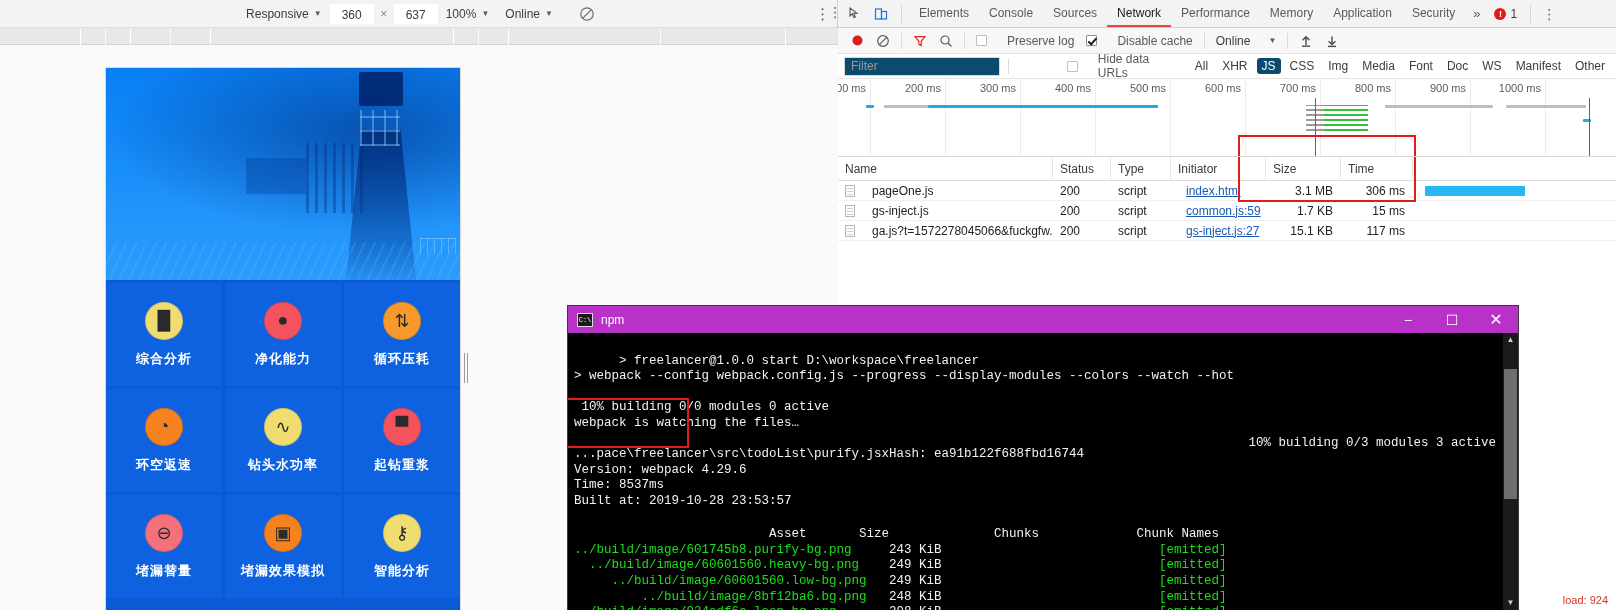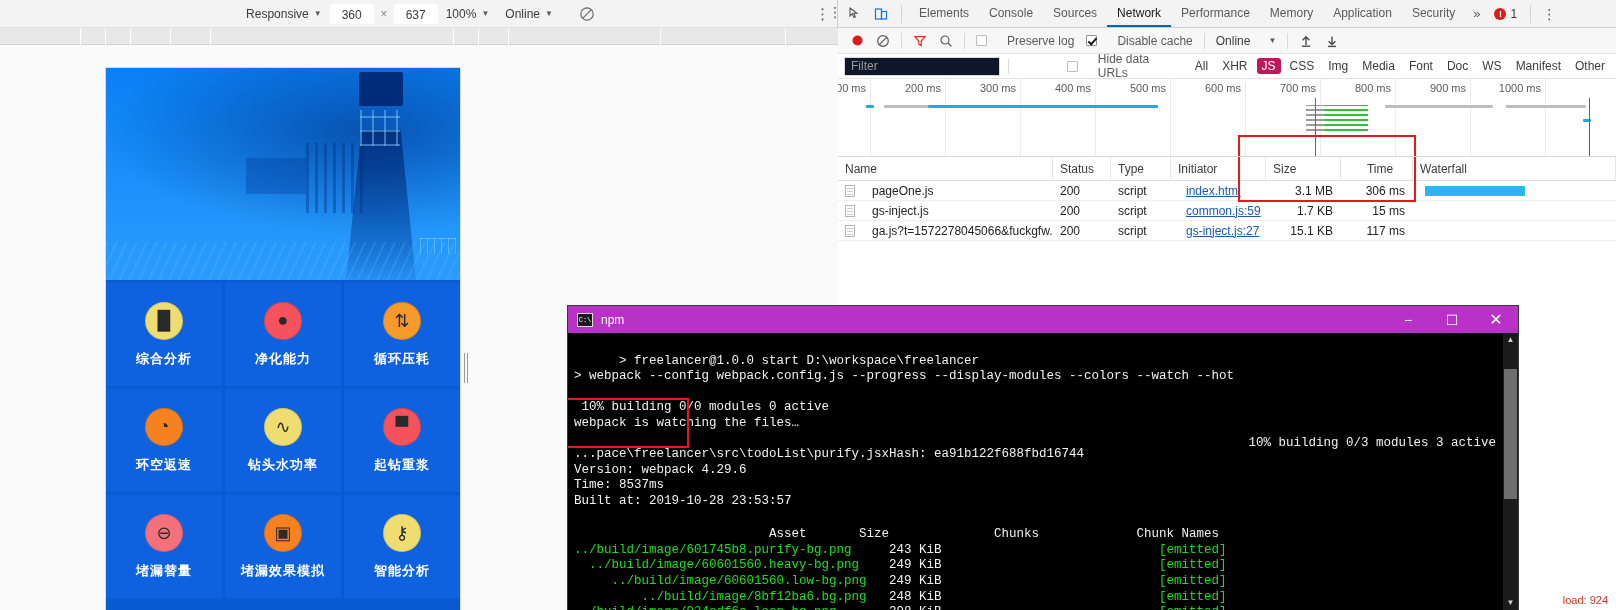--- a/index.html
+++ b/index.html
@@ -154,21 +154,21 @@
     padding-left: 4px;
   }
   .tb-icon {
     width: 26px; height: 24px; display: flex; align-items: center; justify-content: center;
   }
   .tb-div { width: 1px; height: 18px; background: #d5d5d5; margin: 0 7px; }
   .tab {
     padding: 0 10px; height: 27px; line-height: 27px;
     font-size: 12px; color: #5a5a5a; cursor: default;
   }
-  .tab.active { color: #1a1a1a; border-bottom: 2px solid #0369a1; }
+  .tab.active { color: #1a1a1a; border-bottom: 2px solid #ef4444; }
   .tb-chev { padding: 0 8px; color: #5a5a5a; font-size: 13px; }
   .err-badge { display: flex; align-items: center; gap: 4px; padding: 0 6px; }
   .err-dot {
     width: 12px; height: 12px; border-radius: 50%; background: #df1c1c;
     color: #fff; font-size: 9px; line-height: 12px; text-align: center; font-weight: bold;
   }
   .err-cnt { font-size: 12px; color: #3c3c3c; }
   .tb-kebab { margin-left: 4px; margin-right: 4px; font-size: 14px; color: #5a5a5a; line-height: 6px; width: 12px; text-align:center; }
 
   .netbar {
@@ -186,27 +186,27 @@
     transform: rotate(42deg);
   }
   .cbox.dim { border-color: #bdbdbd; }
   .nb-select { display: flex; align-items: center; gap: 18px; padding: 0 6px; font-size: 12px; color: #3c3c3c; }
 
   .filterbar {
     height: 25px; display: flex; align-items: center;
     border-bottom: 1px solid #e3e3e3; background: #ffffff; padding: 0 6px;
   }
   .filter-input {
-    width: 160px; height: 19px; border: 1px solid #d9d9d9; background: #0f172a;
+    width: 160px; height: 19px; border: 1px solid #d9d9d9; background: #0c4a6e;
     font-size: 12px; color: #9a9a9a; padding: 0 6px; line-height: 17px;
   }
   .fb-sep { width: 1px; height: 15px; background: #dadada; margin: 0 8px; }
   .fb-types { display: flex; align-items: center; gap: 4px; margin-left: 4px; }
   .ftype { font-size: 12px; color: #3c3c3c; padding: 1px 5px; border-radius: 3px; }
-  .ftype.sel { background: #be185d; color: #ffffff; }
+  .ftype.sel { background: #0c4a6e; color: #ffffff; }
 
   .overview {
     position: relative; height: 78px; background: #ffffff;
     border-bottom: 1px solid #d8d8d8; overflow: hidden;
   }
   .ov-axis { position: absolute; left: 0; top: 0; width: 100%; height: 19px; }
   .ov-tick { position: absolute; top: 0; height: 78px; width: 1px; background: #ececec; }
   .ov-lbl { position: absolute; top: 3px; font-size: 11px; color: #5a5a5a; transform: translateX(-100%); padding-right: 4px; }
   .ov-bar { position: absolute; height: 3px; border-radius: 1px; }
   .ov-vline { position: absolute; top: 19px; width: 1px; height: 59px; }
@@ -541,22 +541,21 @@
       <div class="red-box-1" style="left:400px;top:56px;width:178px;height:22px;border-bottom:none;"></div>
     </div>
 
     <div class="reqtable">
       <div class="rt-head" id="rt-head">
           <div style="width: 215px;">Name</div>
           <div style="width: 58px;">Status</div>
           <div style="width: 60px;">Type</div>
           <div style="width: 95px;">Initiator</div>
           <div style="width: 75px;">Size</div>
-          <div style="width: 72px; text-align: center;">Time</div>
-          <div style="flex: 1 1 0%;">Waterfall</div>
+          <div style="width: 72px;">Time</div>
         </div>
       <div id="rt-body">
           <div class="rt-row">
             <div class="c-name">
               <span class="doc-ico"></span>
               <span>pageOne.js</span>
             </div>
             <div class="c-status">200</div>
             <div class="c-type">script</div>
             <div class="c-init"><span class="link">index.html</span></div>

